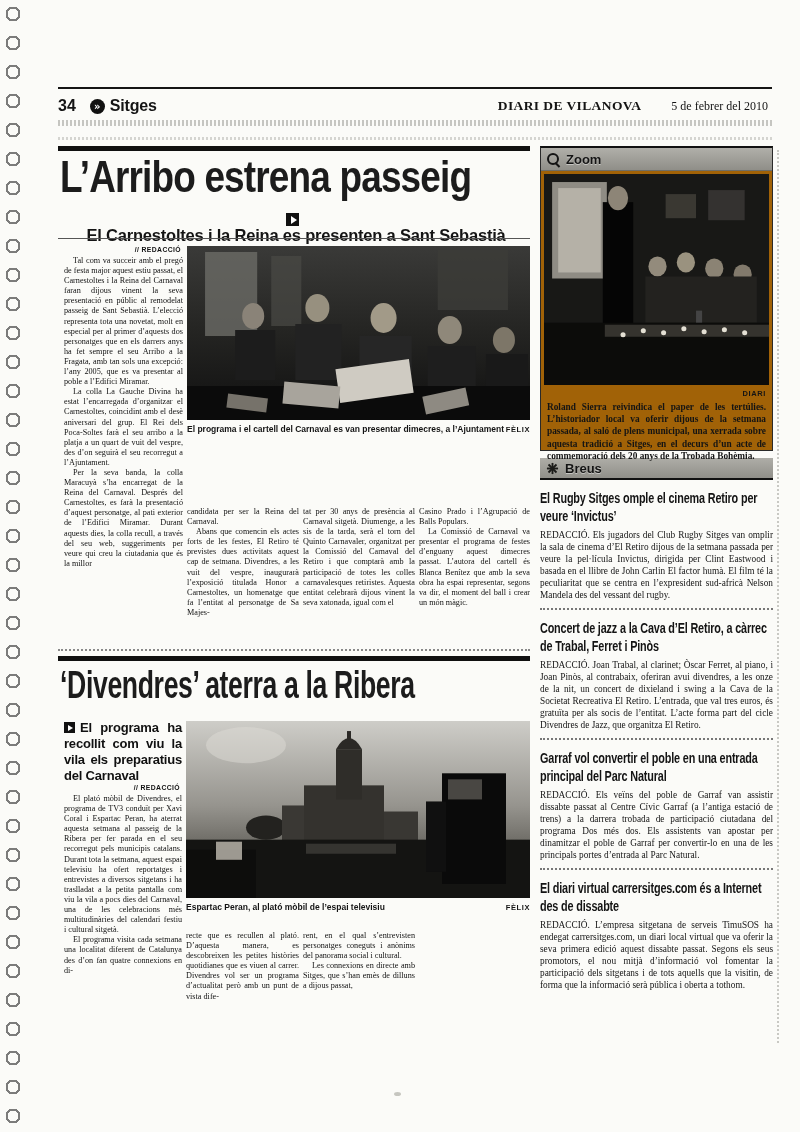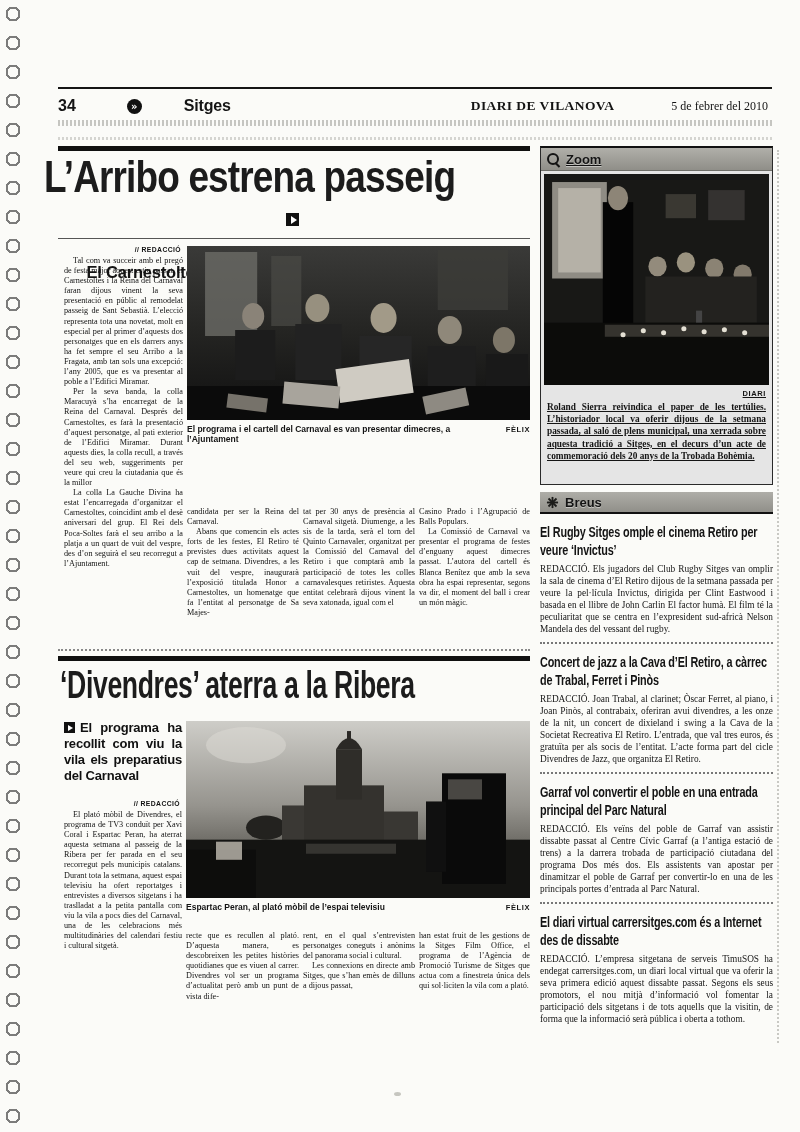--- a/index.html
+++ b/index.html
@@ -1,35 +1,35 @@
 <!DOCTYPE html>
 <html lang="ca"><head>
 <meta charset="utf-8">
 <style>
   html,body{margin:0;padding:0;background:#e8e8e4;}
   .page{position:relative;width:800px;height:1132px;background:#fbfbf8;overflow:hidden;
         font-family:"Liberation Serif",serif;color:#141414;}
-  .abs{position:absolute;gap:37px;}
+  .abs{position:absolute;}
 
   
   .binding{position:absolute;left:0;top:0;width:30px;height:1132px;
     background-image:radial-gradient(circle at 13px 14px, rgba(0,0,0,0) 5.5px, #5c5c5c 5.5px, #5c5c5c 7.5px, rgba(0,0,0,0) 7.5px);
     background-size:28px 29px;background-repeat:repeat-y;opacity:.8;}
   .edge-dots{position:absolute;left:777px;top:150px;height:893px;border-left:2px dotted #c9c9c4;}
   .smudge{position:absolute;left:394px;top:1092px;width:7px;height:4px;background:#c6c6c0;border-radius:50%;}
 
   
   .hdr-rule{left:58px;top:87px;width:714px;height:2px;background:#151515;}
   .hdr{left:58px;top:93px;width:714px;height:26px;display:flex;align-items:center;}
   .pagenum{font:700 16px "Liberation Sans",sans-serif;}
   .sec-icon{width:15px;height:15px;border-radius:50%;background:#111;color:#fff;
     font:700 10px/15px "DejaVu Sans",sans-serif;text-align:center;margin:0 5px 0 14px;}
   .section{font:700 16px "Liberation Sans",sans-serif;letter-spacing:-.2px;text-align:center;}
   .masthead{margin-left:auto;font:700 13.5px "Liberation Serif",serif;letter-spacing:.4px;}
-  .date{margin-left:20px;margin-right:4px;font:12px "Liberation Serif",serif;}
+  .date{margin-left:30px;margin-right:4px;font:12px "Liberation Serif",serif;}
   .noise{background-image:repeating-linear-gradient(90deg,#9a9a94 0 2px,rgba(0,0,0,0) 2px 4px);}
   .n1{left:58px;top:120px;width:714px;height:6px;opacity:.55;}
   .n2{left:58px;top:137px;width:714px;height:3px;opacity:.4;}
 
   
   .blackbar{background:#101010;}
   .headline{font-family:"Liberation Sans",sans-serif;font-weight:700;color:#1c1c1c;white-space:nowrap;
     transform-origin:0 0;}
   .h1-main{font-size:44px;letter-spacing:-1px;transform:scaleX(.84);}
   .h2-main{font-size:38px;letter-spacing:-.5px;transform:scaleX(.70);}
@@ -43,27 +43,27 @@
   .byline{font:700 6.8px "Liberation Sans",sans-serif;letter-spacing:.4px;text-align:right;margin:0 2px 3px 0;}
   .photo{background:#1a1a1a;}
   .photo svg{display:block;width:100%;height:100%;}
   .capt-row{display:flex;justify-content:space-between;align-items:baseline;}
   .caption{font:700 8.5px "Liberation Sans",sans-serif;}
   .credit{font:700 7.5px "Liberation Sans",sans-serif;letter-spacing:.6px;}
   .dots-h{border-top:2px dotted #888;height:0;}
   .thinrule{background:#555;}
 
   
-  .standfirst{font:700 13px/16px "Liberation Sans",sans-serif;letter-spacing:-.2px;margin-bottom:16px;}
+  .standfirst{font:700 13px/16px "Liberation Sans",sans-serif;letter-spacing:-.2px;}
   .standfirst .play-icon{width:11px;height:11px;float:left;margin:2px 5px 0 0;}
   .standfirst .play-tri{border-left:5px solid #fff;border-top:3px solid transparent;border-bottom:3px solid transparent;}
 
   
   .rail{left:540px;top:146px;width:233px;}
-  .zoom-box{border:1px solid #2a2a2a;border-top:2px solid #111;background:#e5e5e5;height:339px;box-sizing:border-box;text-decoration:underline;}
+  .zoom-box{border:1px solid #2a2a2a;border-top:2px solid #111;background:#a16207;height:305px;box-sizing:border-box;}
   .graybar{display:flex;align-items:center;height:22px;
     background:linear-gradient(#b0afa9,#8f8e88);border-bottom:1px solid #6e6e68;}
   .graybar .label{font:700 13px "Liberation Sans",sans-serif;color:#17171
 5;text-shadow:0 1px 0 rgba(255,255,255,.45);}
   .mag-icon{position:relative;width:13px;height:13px;margin:0 6px 0 6px;flex:none;}
   .mag-icon .lens{position:absolute;left:0;top:0;width:8px;height:8px;border:2px solid #141414;border-radius:50%;}
   .mag-icon .handle{position:absolute;left:9px;top:9px;width:6px;height:2px;background:#141414;transform:rotate(45deg);transform-origin:0 0;}
   .zoom-photo{margin:3px;height:211px;background:#161614;}
   .zoom-photo svg{display:block;width:100%;height:100%;}
   .zoom-credit{text-align:right;padding:1px 6px 0 0;font:700 7.5px "Liberation Sans",sans-serif;letter-spacing:.6px;}
@@ -91,36 +91,36 @@
     <span class="pagenum">34</span>
     <span class="sec-icon">»</span>
     <span class="section">Sitges</span>
     <span class="masthead">DIARI DE VILANOVA</span>
     <span class="date">5 de febrer del 2010</span>
   </div>
   <div class="abs noise n1"></div>
   <div class="abs noise n2"></div>
 
   <div class="abs blackbar" style="left:58px;top:146px;width:472px;height:5px;"></div>
-  <div class="abs" style="left:44px;top:152px;width:472px;height:54px;">
+  <div class="abs" style="left:60px;top:152px;width:472px;height:54px;">
     <div class="headline h1-main">L’Arribo estrena passeig</div>
   </div>
   <div class="abs subhead" style="left:62px;top:213px;width:468px;flex-direction:column;">
     <span class="play-icon">
         <span class="play-tri"></span>
       </span>
     <span>El Carnestoltes i la Reina es presenten a Sant Sebastià</span>
   </div>
   <div class="abs thinrule" style="left:58px;top:238px;width:472px;height:1px;"></div>
 
   <div class="abs body-col" style="left:64px;top:246px;width:119px;height:408px;">
     <div class="byline">// REDACCIÓ</div>
     <p>Tal com va succeir amb el pregó de festa major aquest estiu passat, el Carnestoltes i la Reina del Carnaval faran dijous vinent la seva presentació en públic al remodelat passeig de Sant Sebastià. L’elecció representa tota una novetat, molt en especial per al primer d’aquests dos personatges que en els darrers anys ha fet sempre el seu Arribo a la Fragata, amb tan sols una excepció: l’any 2005, que es va presentar al poble a l’Edifici Miramar.</p>
+    <p>La colla La Gauche Divina ha estat l’encarregada d’organitzar el Carnestoltes, coincidint amb el desè aniversari del grup. El Rei dels Poca-Soltes farà el seu arribo a la platja a un quart de vuit del vespre, des d’on seguirà el seu recorregut a l’Ajuntament.</p>
     <p>Per la seva banda, la colla Maracuyà s’ha encarregat de la Reina del Carnaval. Després del Carnestoltes, es farà la presentació d’aquest personatge, al pati exterior de l’Edifici Miramar. Durant aquests dies, la colla recull, a través del seu web, suggeriments per veure qui creu la ciutadania que és la millor</p>
-    <p>La colla La Gauche Divina ha estat l’encarregada d’organitzar el Carnestoltes, coincidint amb el desè aniversari del grup. El Rei dels Poca-Soltes farà el seu arribo a la platja a un quart de vuit del vespre, des d’on seguirà el seu recorregut a l’Ajuntament.</p>
   </div>
 
   <div class="abs photo" style="left:187px;top:246px;width:343px;height:174px;">
     <svg viewBox="0 0 342 174" preserveAspectRatio="none">
       <defs>
           <linearGradient id="p1bg" x1="0" y1="0" x2="0" y2="1">
         <stop offset="0" stop-color="#3a3a38"></stop>
             <stop offset="0.5" stop-color="#242422"></stop>
             <stop offset="1" stop-color="#101010"></stop>
       </linearGradient>
@@ -171,20 +171,21 @@
 
   <div class="abs body-col" style="left:64px;top:720px;width:118px;height:330px;">
     <div class="standfirst">
       <span class="play-icon">
           <span class="play-tri"></span>
         </span>
       <span>El programa ha recollit com viu la vila els preparatius del Carnaval</span>
     </div>
     <div class="byline">// REDACCIÓ</div>
     <p>El plató mòbil de Divendres, el programa de TV3 conduït per Xavi Coral i Espartac Peran, ha aterrat aquesta setmana al passeig de la Ribera per fer parada en el seu recorregut pels municipis catalans. Durant tota la setmana, aquest espai televisiu ha ofert reportatges i entrevistes a diversos sitgetans i ha traslladat a la petita pantalla com viu la vila a pocs dies del Carnaval, una de les celebracions més multitudinàries del calendari festiu i cultural sitgetà.</p>
+    <p>El programa visita cada setmana una localitat diferent de Catalunya des d’on fan quatre connexions en di-</p>
   </div>
 
   <div class="abs photo" style="left:186px;top:721px;width:344px;height:177px;">
     <svg viewBox="0 0 344 176" preserveAspectRatio="none">
       <defs>
           <linearGradient id="p2sky" x1="0" y1="0" x2="0" y2="1">
         <stop offset="0" stop-color="#cecdc8"></stop>
             <stop offset="0.7" stop-color="#96948e"></stop>
             <stop offset="1" stop-color="#6f6d67"></stop>
       </linearGradient>
@@ -211,23 +212,20 @@
     <span class="caption">Espartac Peran, al plató mòbil de l’espai televisiu</span>
     <span class="credit">FÈLIX</span>
   </div>
 
   <div class="abs body-col" style="left:186px;top:931px;width:113px;height:115px;">
     <p class="cont">recte que es recullen al plató. D’aquesta manera, es descobreixen les petites històries quotidianes que es viuen al carrer. Divendres vol ser un programa d’actualitat però amb un punt de vista dife-</p>
   </div>
   <div class="abs body-col" style="left:303px;top:931px;width:112px;height:115px;">
     <p class="cont">rent, en el qual s’entrevisten personatges coneguts i anònims del panorama social i cultural.</p>
     <p>Les connexions en directe amb Sitges, que s’han emès de dilluns a dijous passat,</p>
-  </div>
-  <div class="abs body-col" style="left:419px;top:931px;width:111px;height:115px;">
-    <p class="cont">han estat fruit de les gestions de la Sitges Film Office, el programa de l’Agència de Promoció Turisme de Sitges que actua com a finestreta única dels qui sol·liciten la vila com a plató.</p>
   </div>
 
   <div class="abs rail">
 
     <div class="zoom-box">
       <div class="graybar">
         <span class="mag-icon">
           <span class="lens"></span>
           <span class="handle"></span>
         </span>

